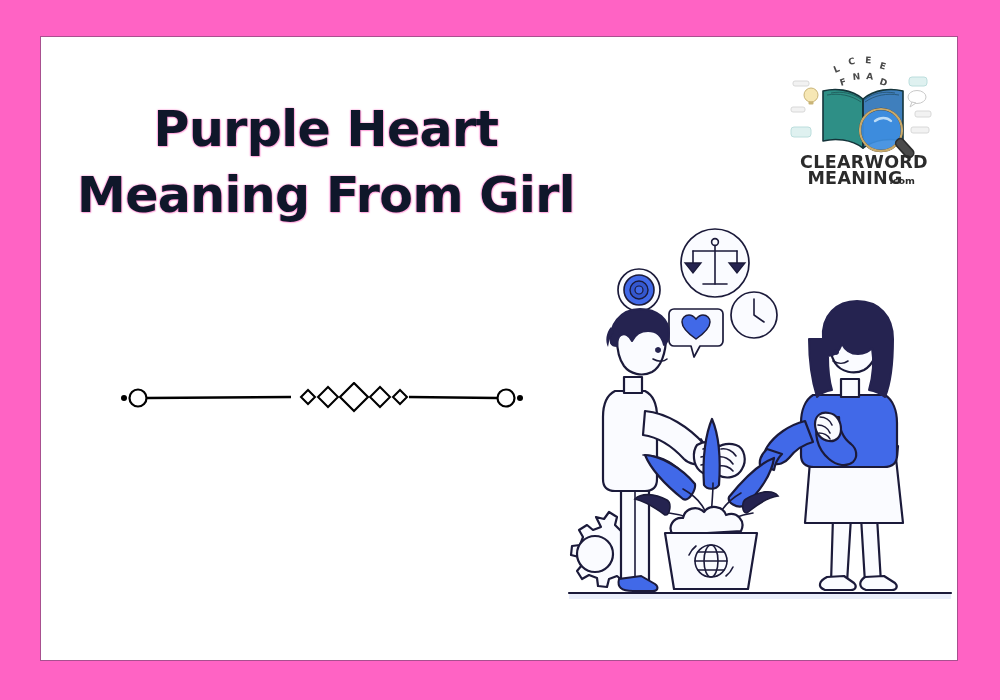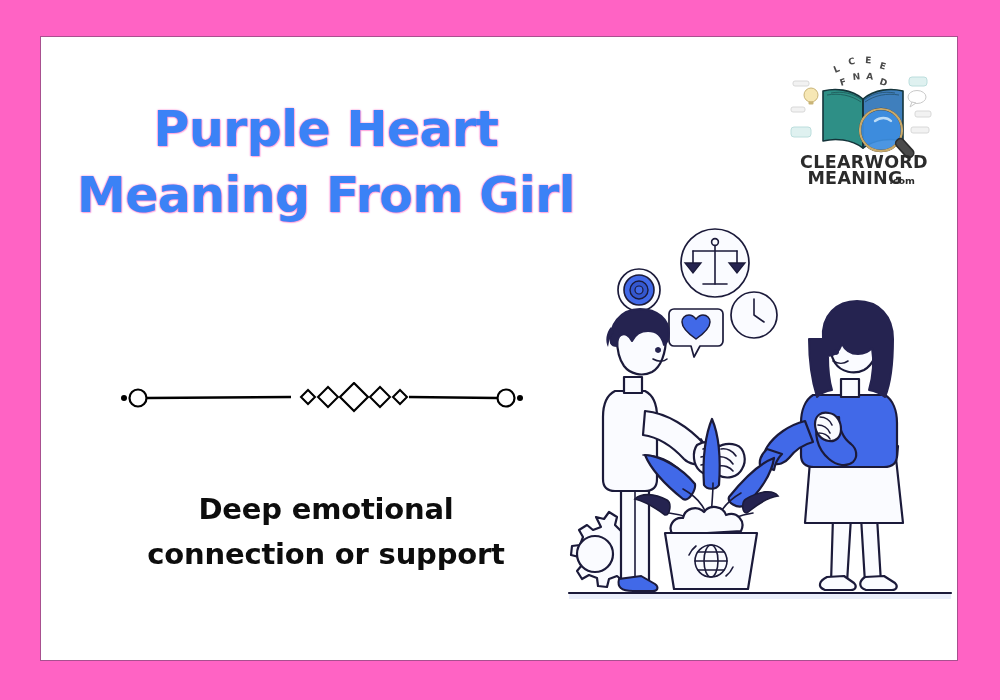--- a/index.html
+++ b/index.html
@@ -42,21 +42,21 @@
     width: 570px;
     text-align: center;
   }
 
   #title {
     font-family: "DejaVu Sans", sans-serif;
     font-weight: 700;
     font-size: 49px;
     line-height: 1.35;
     letter-spacing: -0.6px;
-    color: #3b82f6;
+    color: #0f172a;
     text-shadow:
        0 0 2px rgba(255, 99, 196, 0.85),
        1px 1px 1px rgba(255, 140, 210, 0.55),
       -1px 0 1px rgba(255, 120, 200, 0.45);
     margin: 0;
     white-space: pre-line;
   }
 
   
   #divider-wrap {
@@ -191,22 +191,20 @@
           <path d="M277 15 l7 -7 l7 7 l-7 7 Z" stroke-width="2"></path>
 
           <path d="M293 15 L381 16" stroke-width="2.4"></path>
 
           <circle cx="390" cy="16" r="8.5"></circle>
           <circle cx="404" cy="16" r="3" fill="#000000" stroke="none"></circle>
         </g>
       </svg>
     </div>
 
-    <p id="subtitle">Deep emotional
-connection or support</p>
 
     <div id="illustration">
       <svg viewBox="0 0 400 440" width="400" height="440">
         <defs>
           <style>
             .ln  { fill:none; stroke:#1b1a3a; stroke-width:2.2; stroke-linecap:round; stroke-linejoin:round; }
             .lnT { fill:none; stroke:#1b1a3a; stroke-width:1.6; stroke-linecap:round; stroke-linejoin:round; }
             .wh  { fill:#fafbff; stroke:#1b1a3a; stroke-width:2.2; stroke-linejoin:round; }
             .whT { fill:#fafbff; stroke:#1b1a3a; stroke-width:1.7; stroke-linejoin:round; }
             .bl  { fill:#4169e8; stroke:#1b1a3a; stroke-width:2.2; stroke-linejoin:round; }

